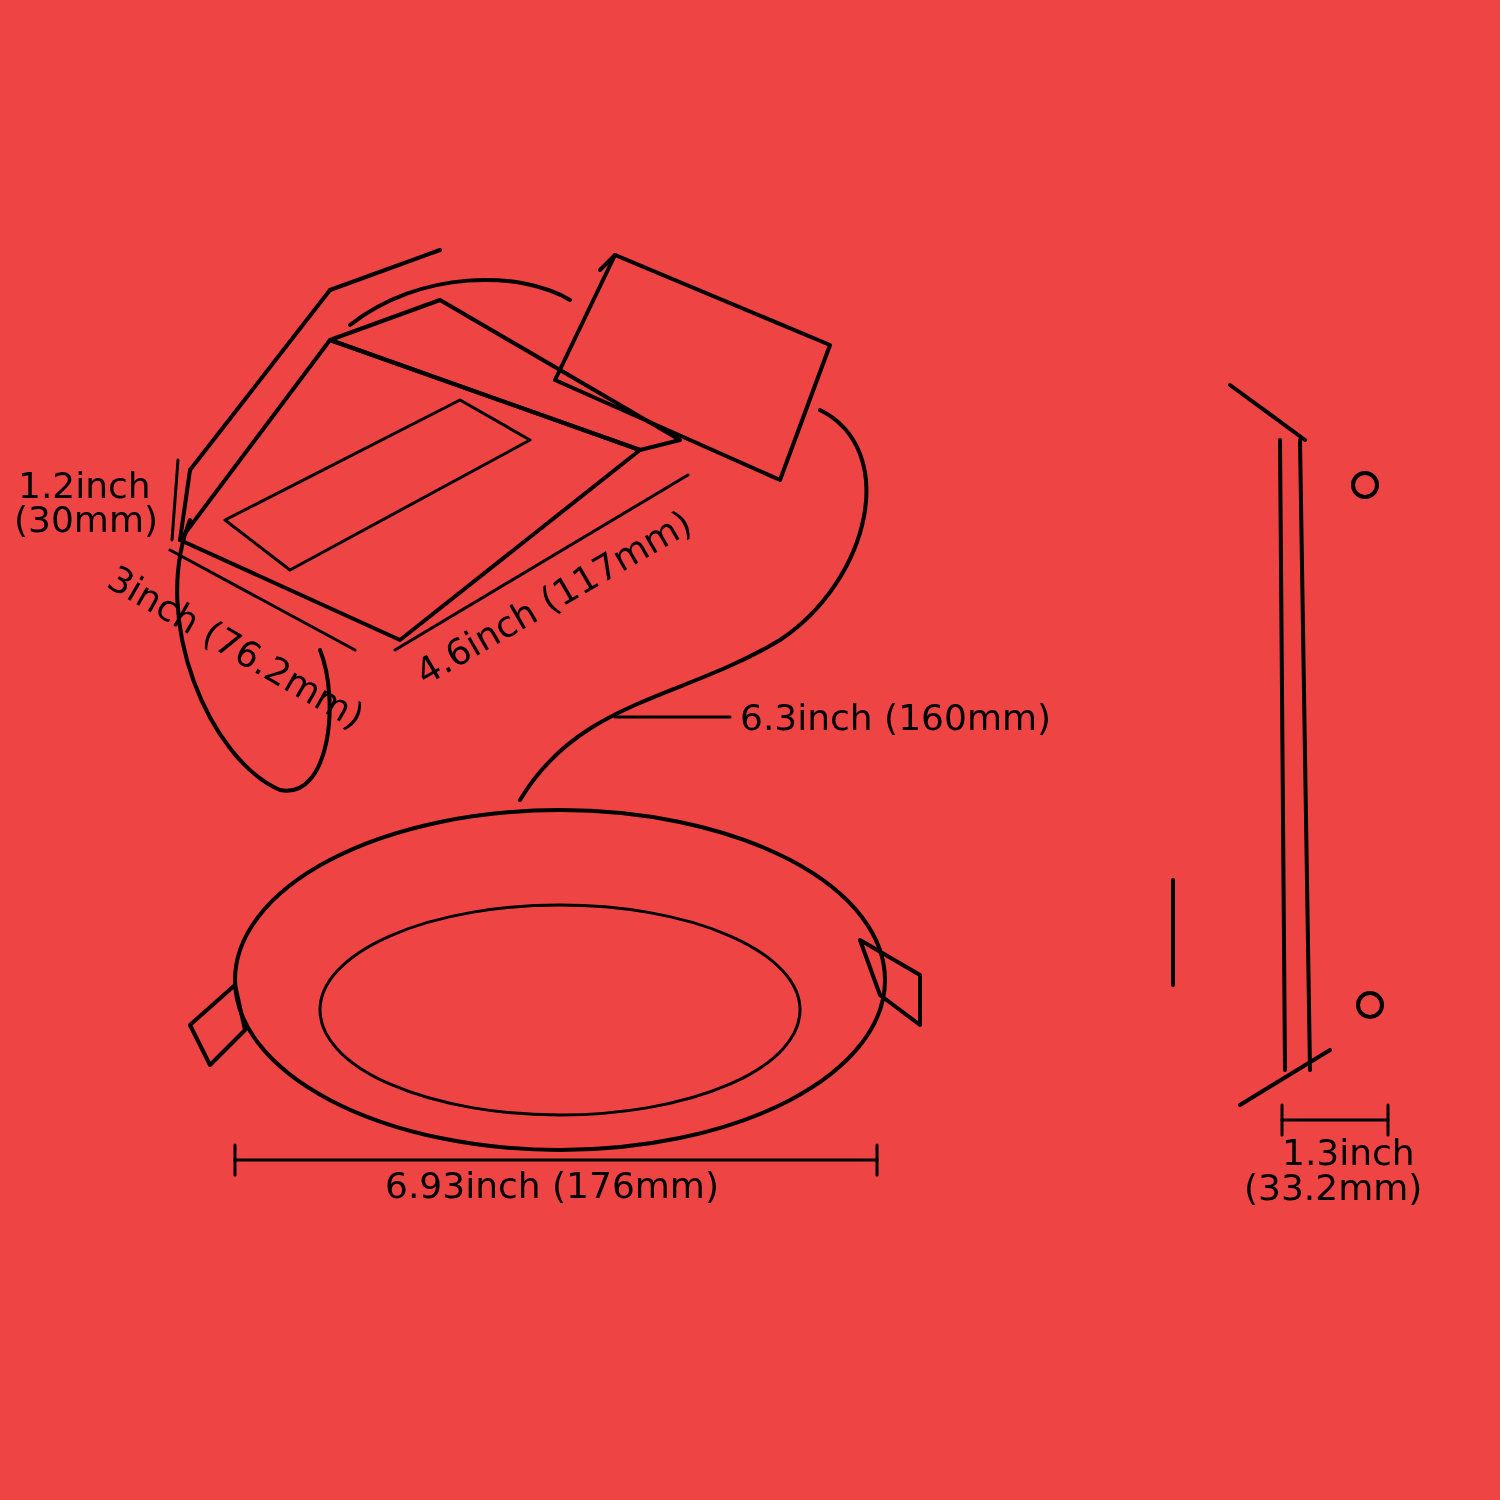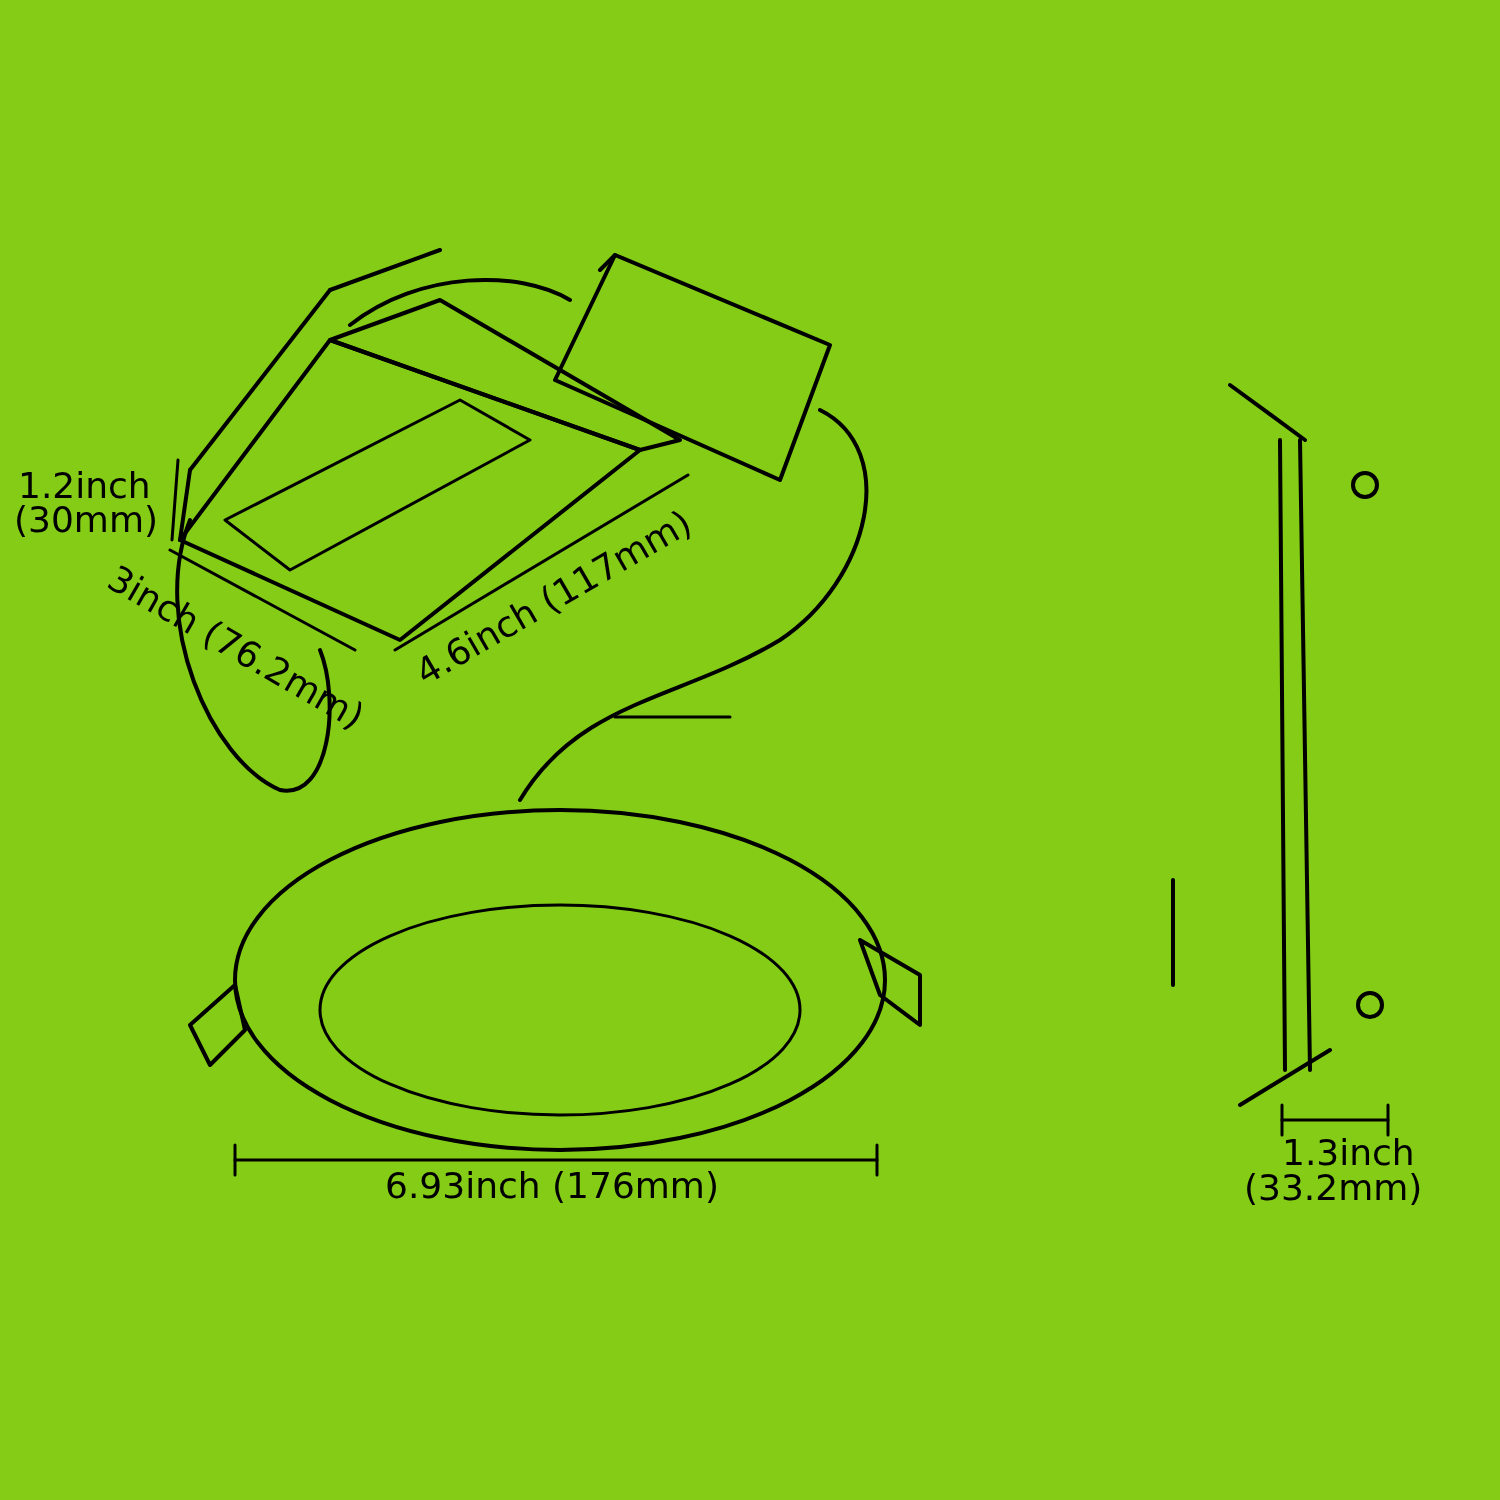--- a/index.html
+++ b/index.html
@@ -1,16 +1,16 @@
 <!DOCTYPE html>
 <html><head>
 <meta charset="utf-8">
 <style>
 html,body{margin:0;padding:0;background:#fff;}
-#canvas{position:relative;width:1500px;height:1500px;background:#84cc16;overflow:hidden;}
+#canvas{position:relative;width:1500px;height:1500px;background:#ef4444;overflow:hidden;}
 svg{position:absolute;left:0;top:0;}
 .lbl{position:absolute;font-family:"DejaVu Sans",sans-serif;color:#000;font-size:36px;line-height:36px;white-space:nowrap;}
 </style>
 </head>
 <body>
 
 <div id="canvas">
 <svg width="1500" height="1500" viewBox="0 0 1500 1500">
   <g fill="none" stroke="#000" stroke-width="4" stroke-linecap="round" stroke-linejoin="round">
 
@@ -61,16 +61,17 @@
       <line x1="1282" y1="1105" x2="1282" y2="1135"></line>
       <line x1="1388" y1="1105" x2="1388" y2="1135"></line>
     </g>
   </g>
 </svg>
 
 <div class="lbl" style="left:18px;top:468px;">1.2inch</div>
 <div class="lbl" style="left:14px;top:502px;">(30mm)</div>
 <div class="lbl" style="left:120px;top:560px;transform:rotate(30deg);transform-origin:left top;">3inch (76.2mm)</div>
 <div class="lbl" style="left:410px;top:660px;transform:rotate(-30deg);transform-origin:left top;">4.6inch (117mm)</div>
+<div class="lbl" style="left:740px;top:700px;">6.3inch (160mm)</div>
 <div class="lbl" style="left:385px;top:1168px;">6.93inch (176mm)</div>
 <div class="lbl" style="left:1262px;top:1135px;margin-left:20px;">1.3inch</div>
 <div class="lbl" style="left:1244px;top:1170px;text-align:right;">(33.2mm)</div>
 </div>
 
 </body></html>

